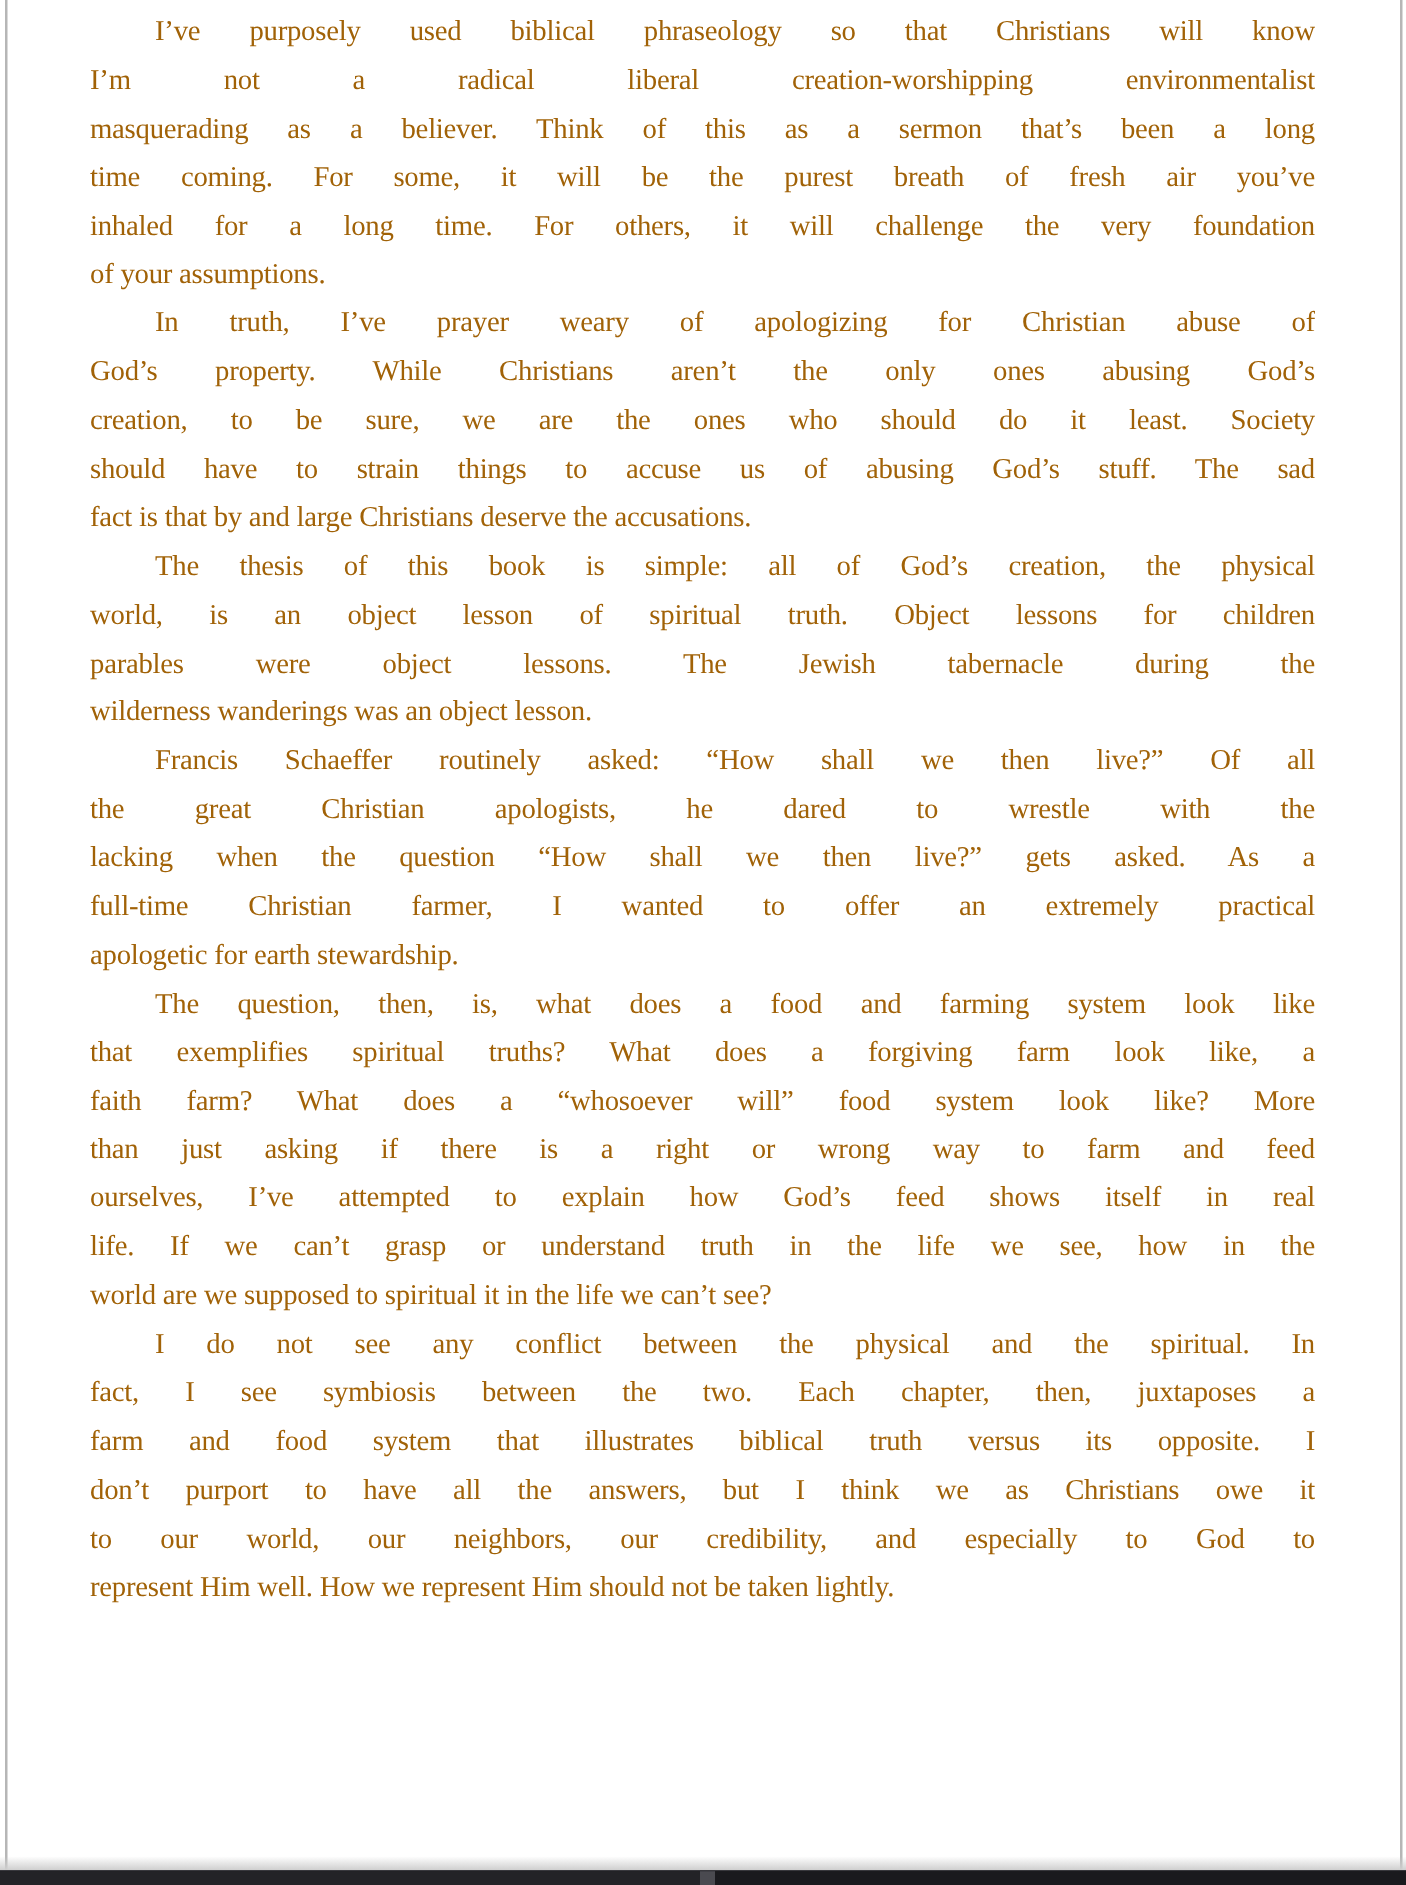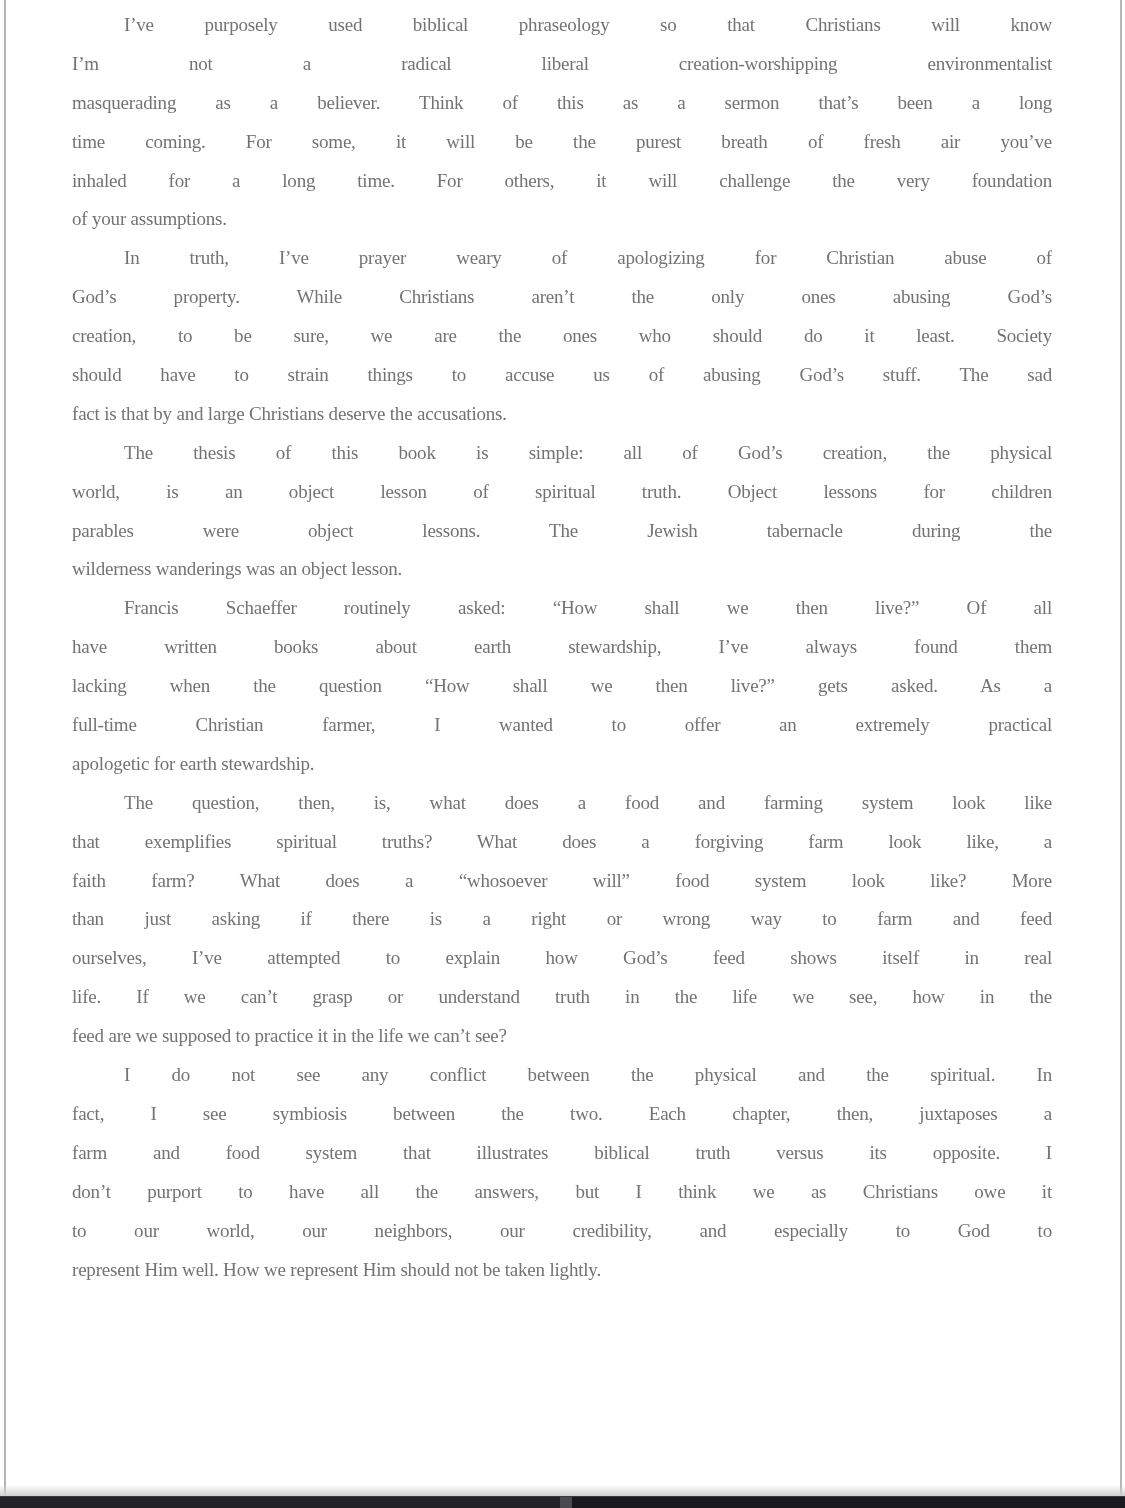--- a/index.html
+++ b/index.html
@@ -25,24 +25,24 @@
   }
   .edge-line.left  { left: 4px; }
   .edge-line.right { left: 1120px; }
 
   .text-block {
     position: absolute;
     left: 72px;
     top: 6px;
     width: 980px;
     font-family: "Liberation Serif", "DejaVu Serif", serif;
-    font-size: 19px;
+    font-size: 23px;
     letter-spacing: -0.2px;
     line-height: 38.9px;
-    color: #737373;
+    color: #a16207;
   }
   .para { margin: 0; }
   .line {
     text-align: justify;
     text-align-last: justify;
     white-space: normal;
     overflow: hidden;
     height: 38.9px;
   }
   .line.first { text-indent: 52px; }
@@ -100,33 +100,33 @@
         <div class="line last">fact is that by and large Christians deserve the accusations.</div>
       </div>
       <div class="para">
         <div class="line first">The thesis of this book is simple: all of God’s creation, the physical</div>
         <div class="line">world, is an object lesson of spiritual truth. Object lessons for children</div>
         <div class="line">parables were object lessons. The Jewish tabernacle during the</div>
         <div class="line last">wilderness wanderings was an object lesson.</div>
       </div>
       <div class="para">
         <div class="line first">Francis Schaeffer routinely asked: “How shall we then live?” Of all</div>
-        <div class="line">have written books about earth stewardship, I’ve always found them</div>
+        <div class="line">the great Christian apologists, he dared to wrestle with the</div>
         <div class="line">lacking when the question “How shall we then live?” gets asked. As a</div>
         <div class="line">full-time Christian farmer, I wanted to offer an extremely practical</div>
         <div class="line last">apologetic for earth stewardship.</div>
       </div>
       <div class="para">
         <div class="line first">The question, then, is, what does a food and farming system look like</div>
         <div class="line">that exemplifies spiritual truths? What does a forgiving farm look like, a</div>
         <div class="line">faith farm? What does a “whosoever will” food system look like? More</div>
         <div class="line">than just asking if there is a right or wrong way to farm and feed</div>
         <div class="line">ourselves, I’ve attempted to explain how God’s feed shows itself in real</div>
         <div class="line">life. If we can’t grasp or understand truth in the life we see, how in the</div>
-        <div class="line last">feed are we supposed to practice it in the life we can’t see?</div>
+        <div class="line last">world are we supposed to spiritual it in the life we can’t see?</div>
       </div>
       <div class="para">
         <div class="line first">I do not see any conflict between the physical and the spiritual. In</div>
         <div class="line">fact, I see symbiosis between the two. Each chapter, then, juxtaposes a</div>
         <div class="line">farm and food system that illustrates biblical truth versus its opposite. I</div>
         <div class="line">don’t purport to have all the answers, but I think we as Christians owe it</div>
         <div class="line">to our world, our neighbors, our credibility, and especially to God to</div>
         <div class="line last">represent Him well. How we represent Him should not be taken lightly.</div>
       </div>
     </div>

